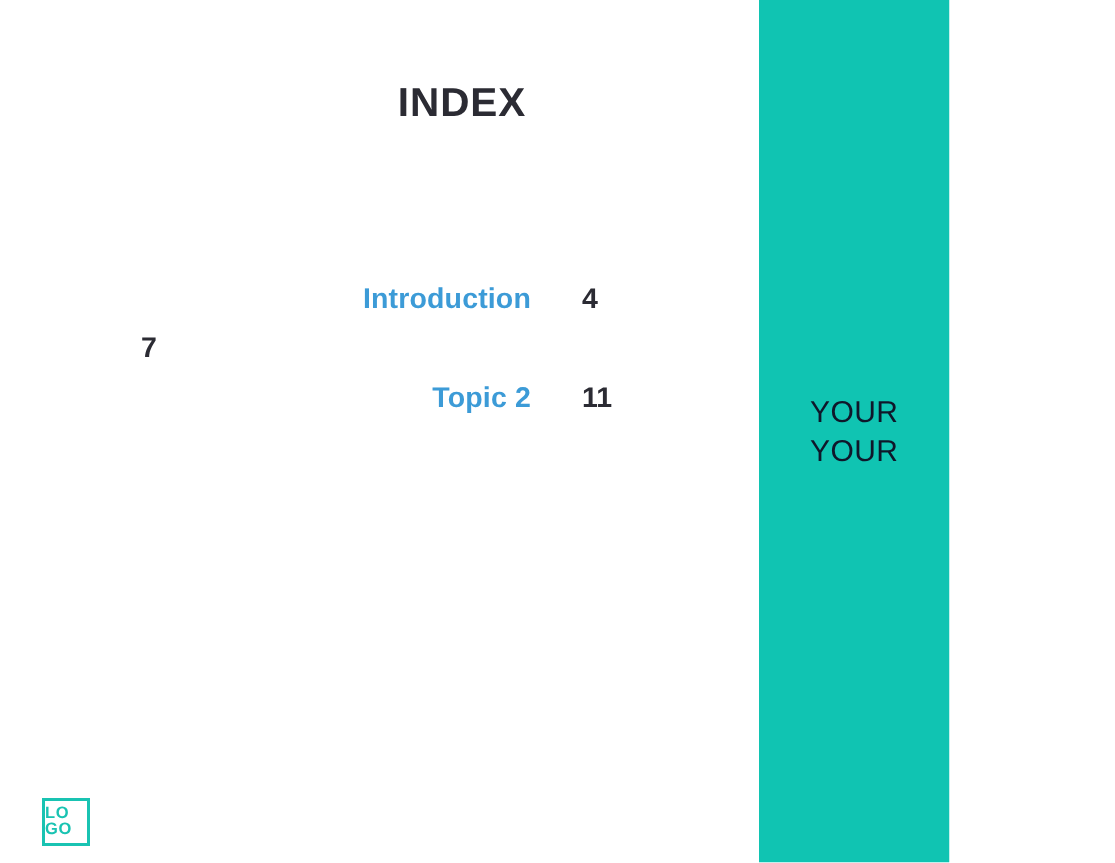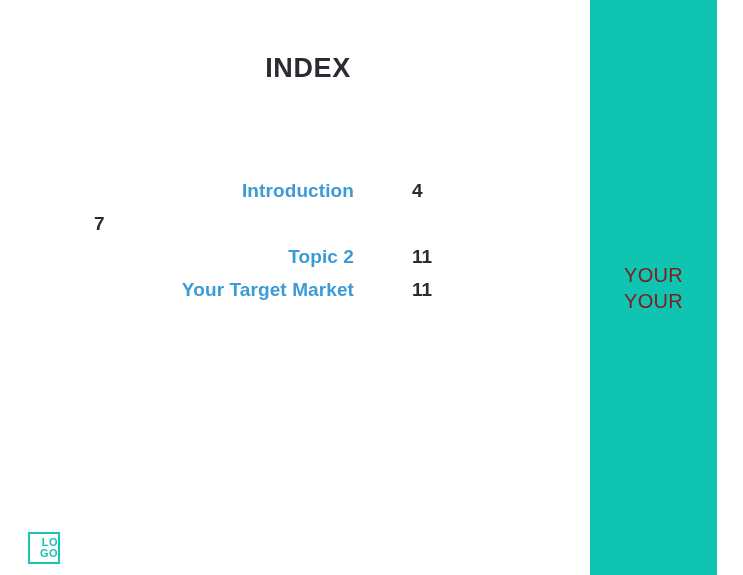--- a/index.html
+++ b/index.html
@@ -8,21 +8,21 @@
   }
   body {
     width: 743px;
     height: 575px;
     background: #ffffff;
     font-family: "Liberation Sans", sans-serif;
     overflow: hidden;
   }
   .slide {
     position: relative;
-    width: 717px;
+    width: 633px;
     height: 575px;
     background: #ffffff;
     overflow: hidden;
   }
 
   
   .page-title {
     position: absolute;
     left: 0;
     top: 53px;
@@ -37,23 +37,22 @@
 
   
   .index-list {
     position: absolute;
     left: 60px;
     top: 179px;
     width: 360px;
   }
   .index-row {
     display: flex;
-    align-items: flex-start;
+    align-items: flex-end;
     height: 33px;
-    gap: 24px;
   }
   .index-label {
     flex: 0 0 294px;
     text-align: right;
     font-size: 19px;
     font-weight: bold;
     color: #3c9bd7;
     letter-spacing: 0.1px;
     line-height: 24px;
     white-space: nowrap;
@@ -74,40 +73,40 @@
     right: 0;
     top: 0;
     width: 127px;
     height: 575px;
     background: #10c4b2;
     display: flex;
     align-items: center;
     justify-content: center;
   }
   .note-text {
-    color: #7f1d1d;
+    color: #0f172a;
     font-size: 20px;
     font-weight: normal;
     line-height: 26px;
     text-align: center;
     letter-spacing: 0.3px;
   }
 
   
   .logo {
     position: absolute;
     left: 28px;
     top: 532px;
     width: 32px;
     height: 32px;
     box-sizing: border-box;
     border: 2px solid #19c3b2;
     display: flex;
     flex-direction: column;
-    align-items: flex-end;
+    align-items: flex-start;
     justify-content: center;
   }
   .logo-line {
     font-size: 11px;
     font-weight: bold;
     color: #19c3b2;
     line-height: 11px;
     letter-spacing: 0.5px;
     font-family: "Liberation Sans", sans-serif;
   }
@@ -129,24 +128,20 @@
 
     <div class="index-row">
       <span class="index-page">7</span>
     </div>
 
     <div class="index-row">
       <span class="index-label">Topic 2</span>
       <span class="index-page">11</span>
     </div>
 
-    <div class="index-row">
-      <span class="index-label">Your Target Market</span>
-      <span class="index-page">11</span>
-    </div>
 
   </div>
 
   <div class="note-panel">
     <div class="note-text">
       <div>YOUR</div>
       <div>YOUR</div>
     </div>
   </div>
 

